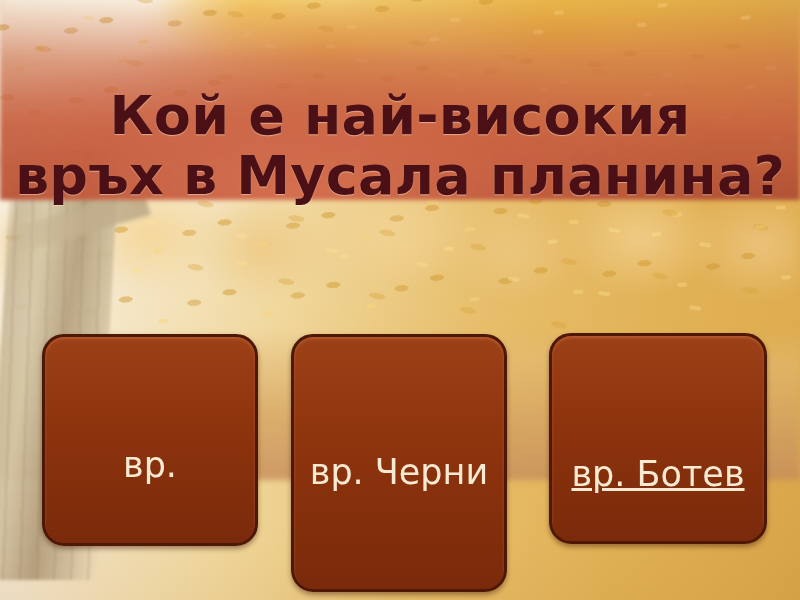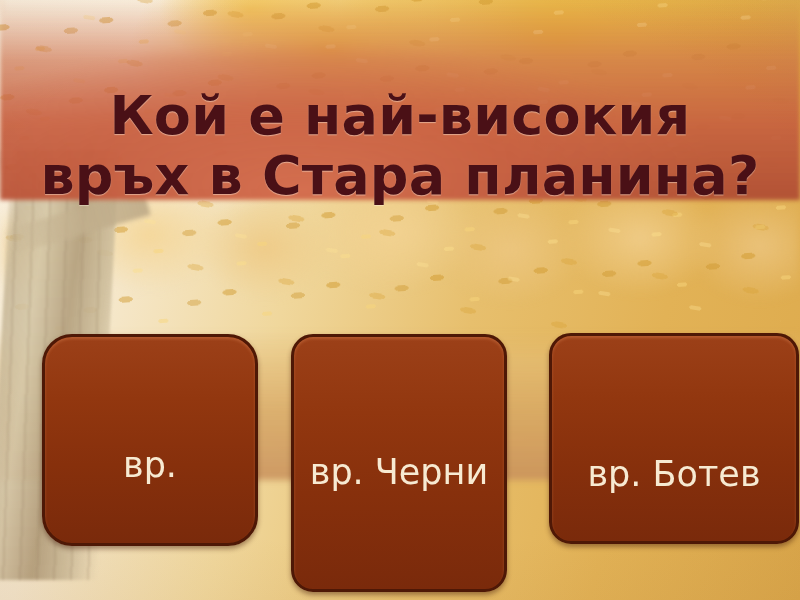--- a/index.html
+++ b/index.html
@@ -170,27 +170,27 @@
     text-align: center;
     display: flex;
     align-items: center;
     justify-content: center;
     padding: 6px 10px;
     cursor: pointer;
     user-select: none;
   }
   .answer-btn .ans-text { display: block; width: 100%; }
 
-  #answer-0 { left: 42px;  top: 1px;  width: 216px; height: 212px; border-radius: 30px; }
+  #answer-0 { left: 42px;  top: 1px;  width: 216px; height: 212px; }
   #answer-0 .ans-text { transform: translateY(26px); }
 
   #answer-1 { left: 291px; top: 1px;  width: 216px; height: 258px; }
   #answer-1 .ans-text { transform: translateY(10px); }
 
-  #answer-2 { left: 549px; top: 0px;  width: 250px; height: 211px; }
+  #answer-2 { left: 549px; top: 0px;  width: 218px; height: 211px; text-decoration: underline; }
   #answer-2 .ans-text { transform: translateY(36px); }
 </style>
 </head>
 <body>
 
 <div id="quiz-root">
 
   <div class="bg-layer bg-base"></div>
   <div class="bg-layer bg-treeline"></div>
   <div class="bg-layer bg-field"></div>
@@ -199,21 +199,21 @@
   <div class="bg-layer bg-leaves-2"></div>
   <div class="bg-layer bg-trunk"></div>
   <div class="bg-layer bg-trunk-lines"></div>
   <div class="bg-layer bg-branch"></div>
   <div class="bg-layer bg-path"></div>
   <div class="bg-layer bg-path-streaks"></div>
   <div class="bg-layer bg-vignette"></div>
 
   <div class="question">
     <span class="q-line">Кой е най-високия</span>
-    <span class="q-line">връх в Стара планина?</span>
+    <span class="q-line">връх в Мусала планина?</span>
   </div>
 
   <div class="answers">
 
     <div class="answer-btn" id="answer-0">
       <span class="ans-text">
         <span>вр.</span><br>
       </span>
     </div>
 

